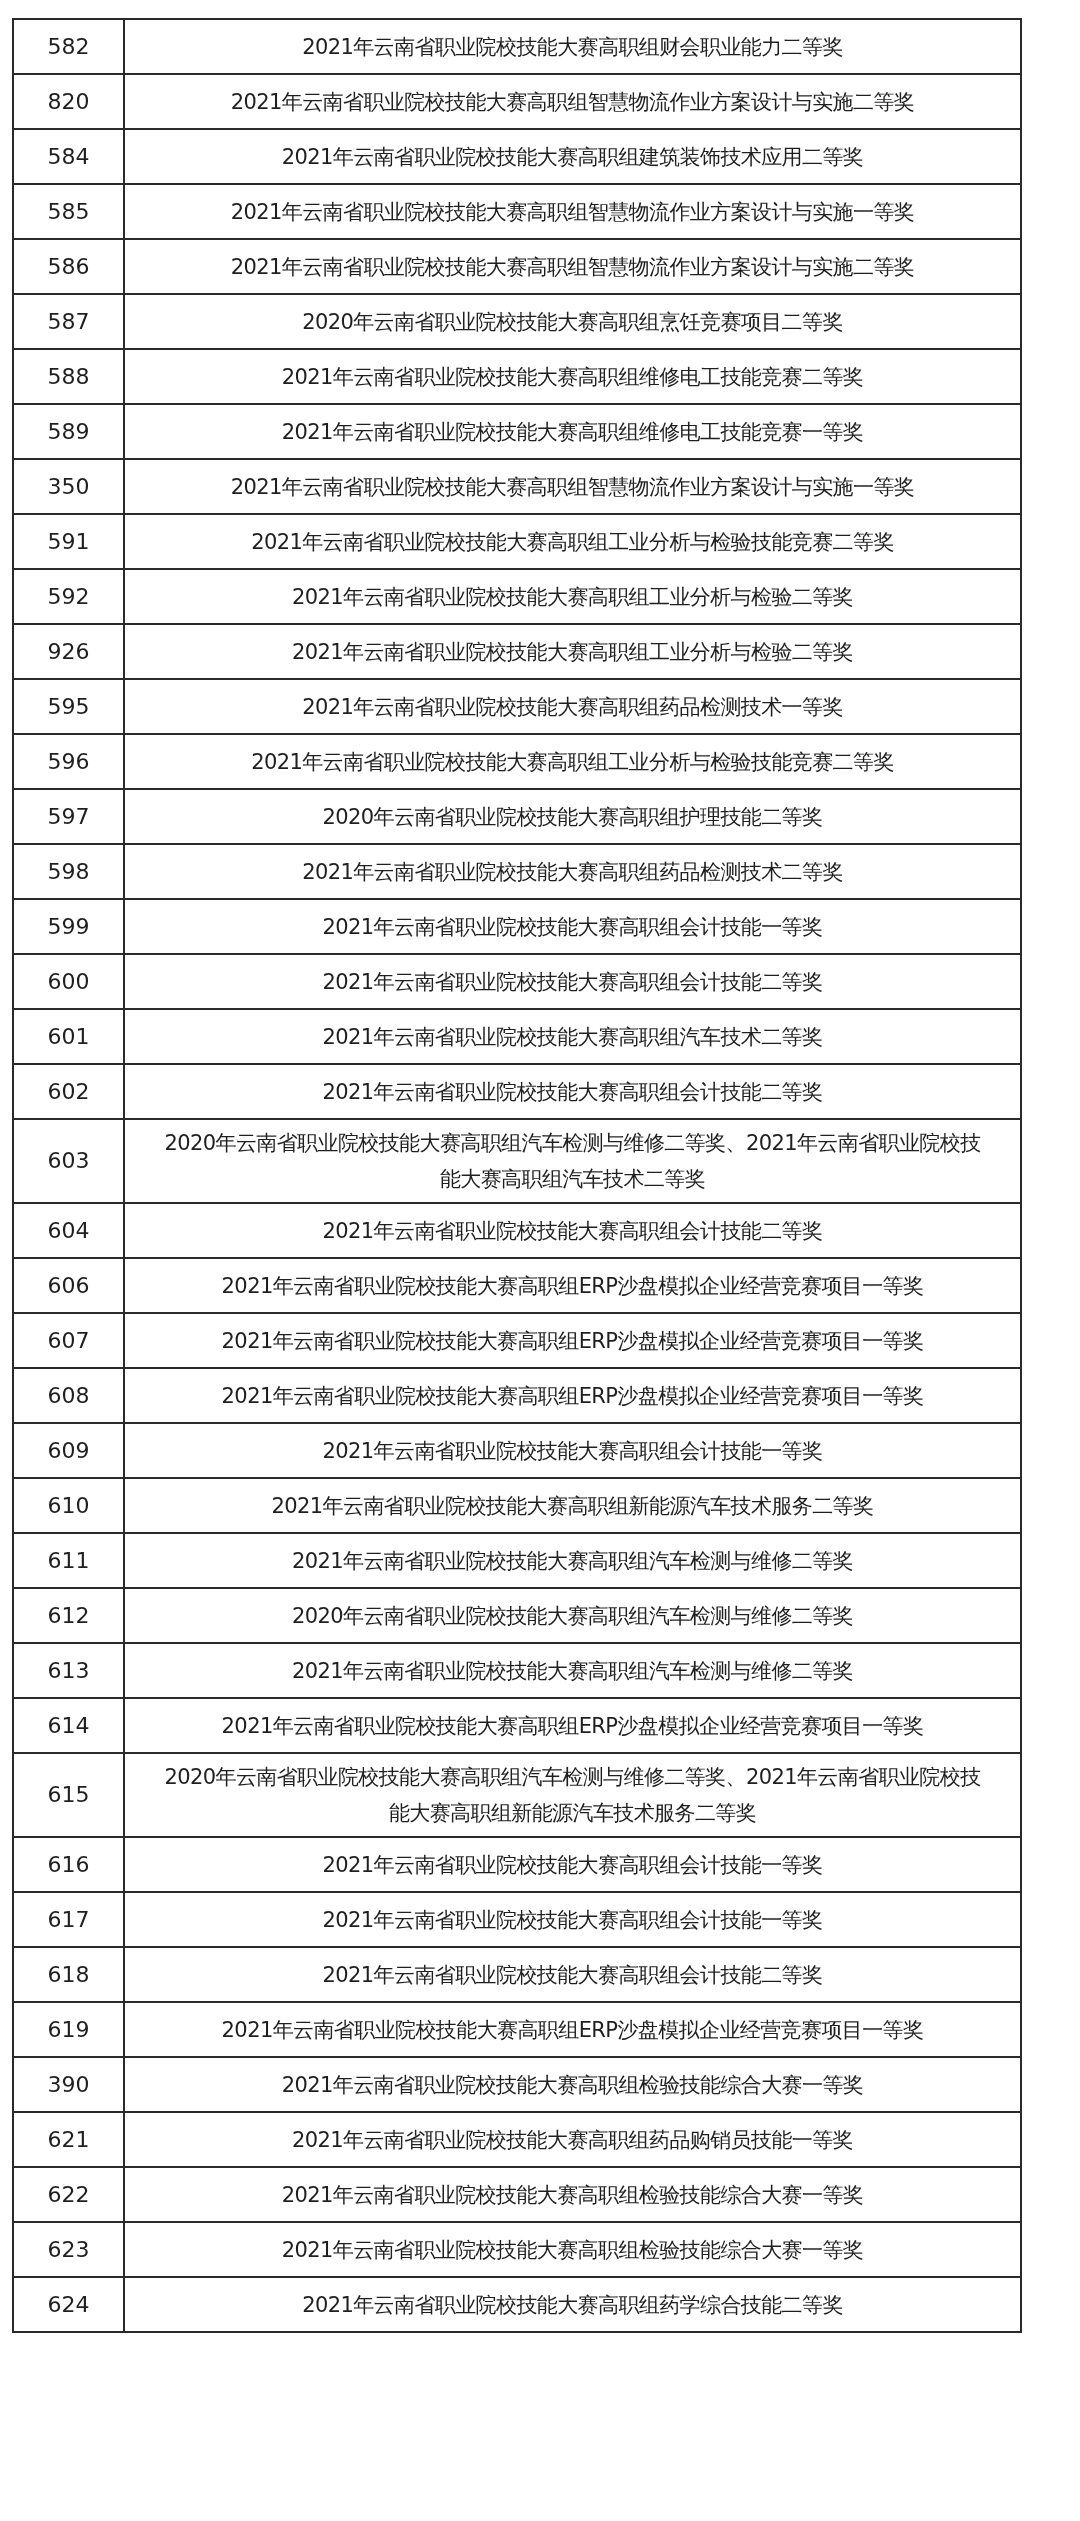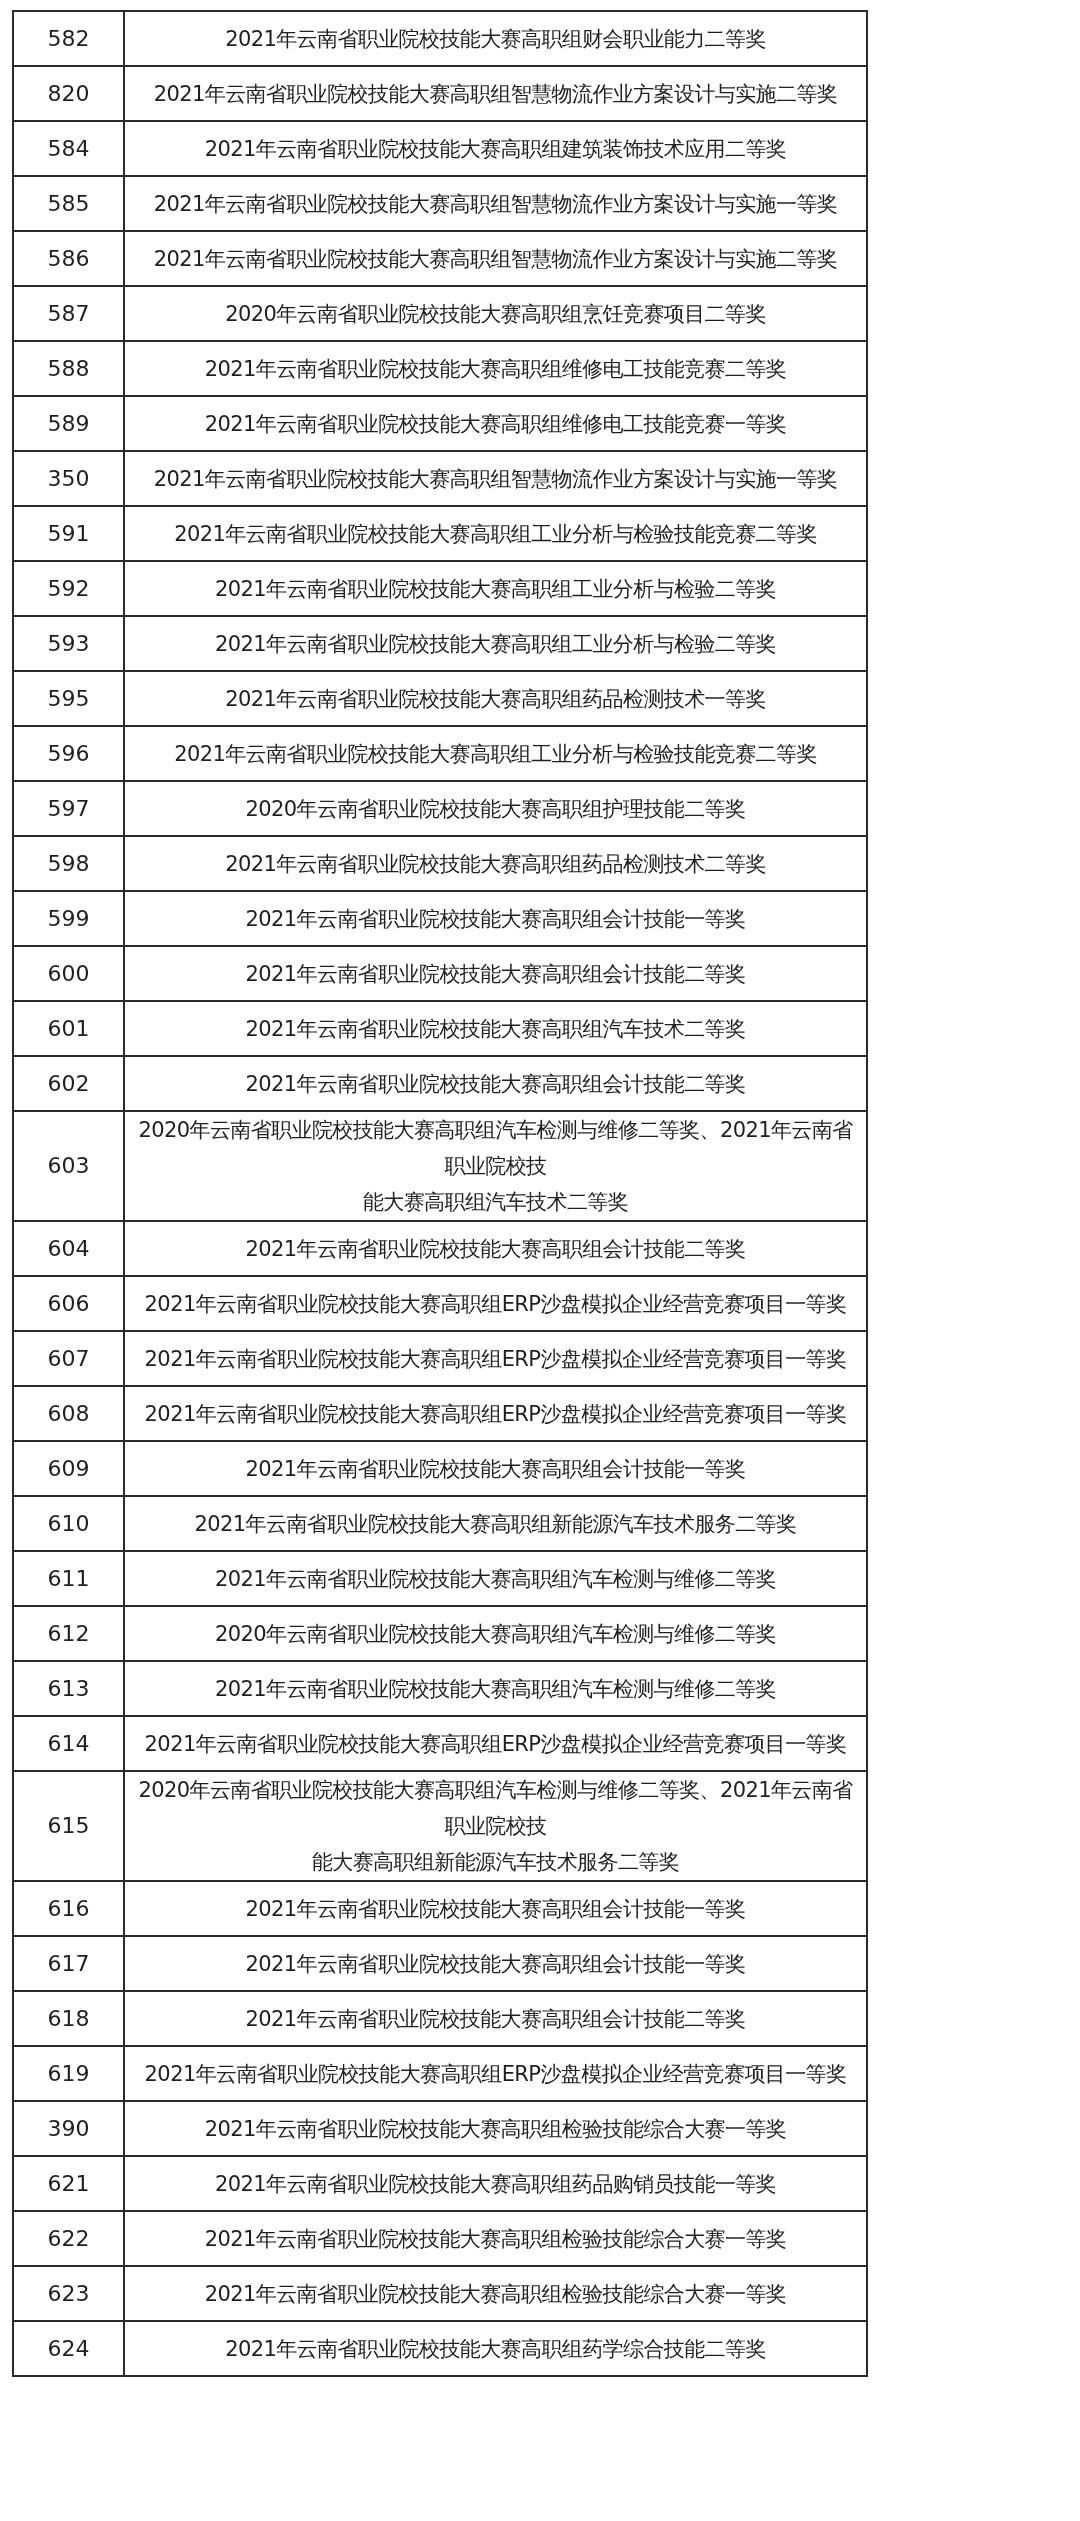--- a/index.html
+++ b/index.html
@@ -11,22 +11,22 @@
       width: 1080px;
       height: 2521px;
       overflow: hidden;
       position: relative;
       font-family: "DejaVu Sans", "Liberation Sans", sans-serif;
       color: #1f1f1f;
     }
     .award-table {
       position: absolute;
       left: 12px;
-      top: 10px;
-      width: 856px;
+      top: 18px;
+      width: 1010px;
       border-collapse: collapse;
       table-layout: fixed;
     }
     .award-table td {
       border: 2px solid #2a2a2a;
       text-align: center;
       vertical-align: middle;
       padding: 0;
       font-size: 21px;
       letter-spacing: -0.6px;
@@ -99,21 +99,21 @@
     <td class="num-cell">591</td>
     <td class="name-cell">2021年云南省职业院校技能大赛高职组工业分析与检验技能竞赛二等奖</td>
   </tr>
 
   <tr class="single">
     <td class="num-cell">592</td>
     <td class="name-cell">2021年云南省职业院校技能大赛高职组工业分析与检验二等奖</td>
   </tr>
 
   <tr class="single">
-    <td class="num-cell">593</td>
+    <td class="num-cell">926</td>
     <td class="name-cell">2021年云南省职业院校技能大赛高职组工业分析与检验二等奖</td>
   </tr>
 
 
   <tr class="single">
     <td class="num-cell">595</td>
     <td class="name-cell">2021年云南省职业院校技能大赛高职组药品检测技术一等奖</td>
   </tr>
 
   <tr class="single">

